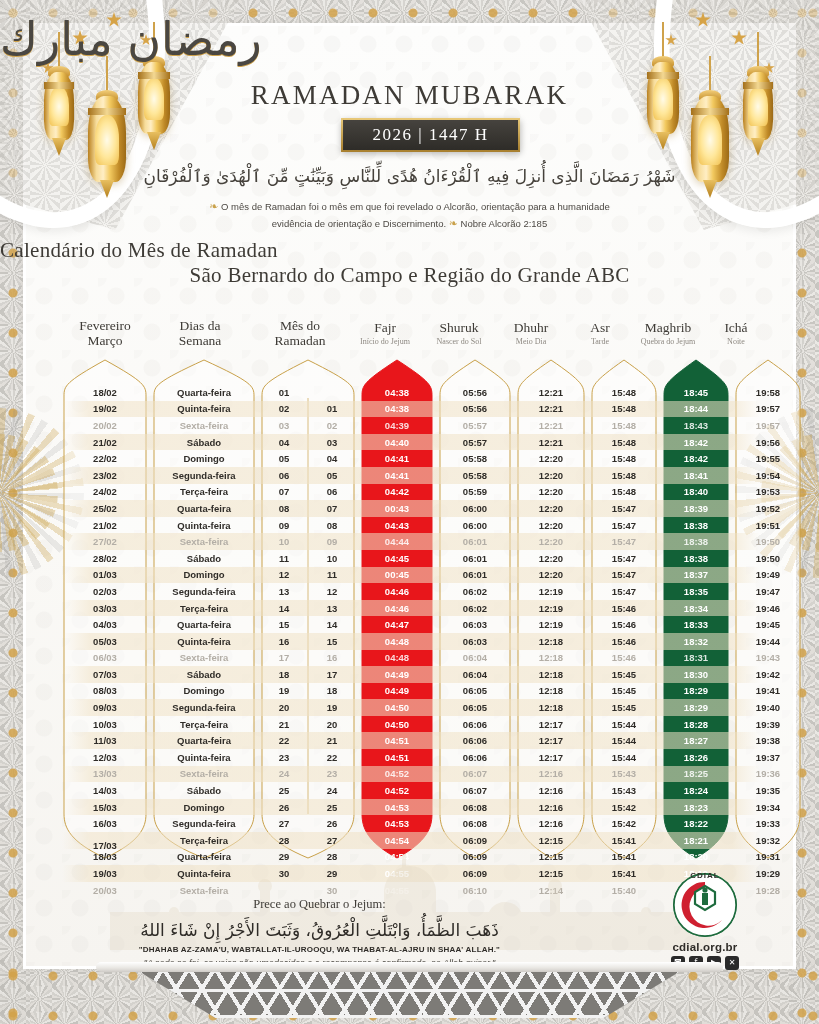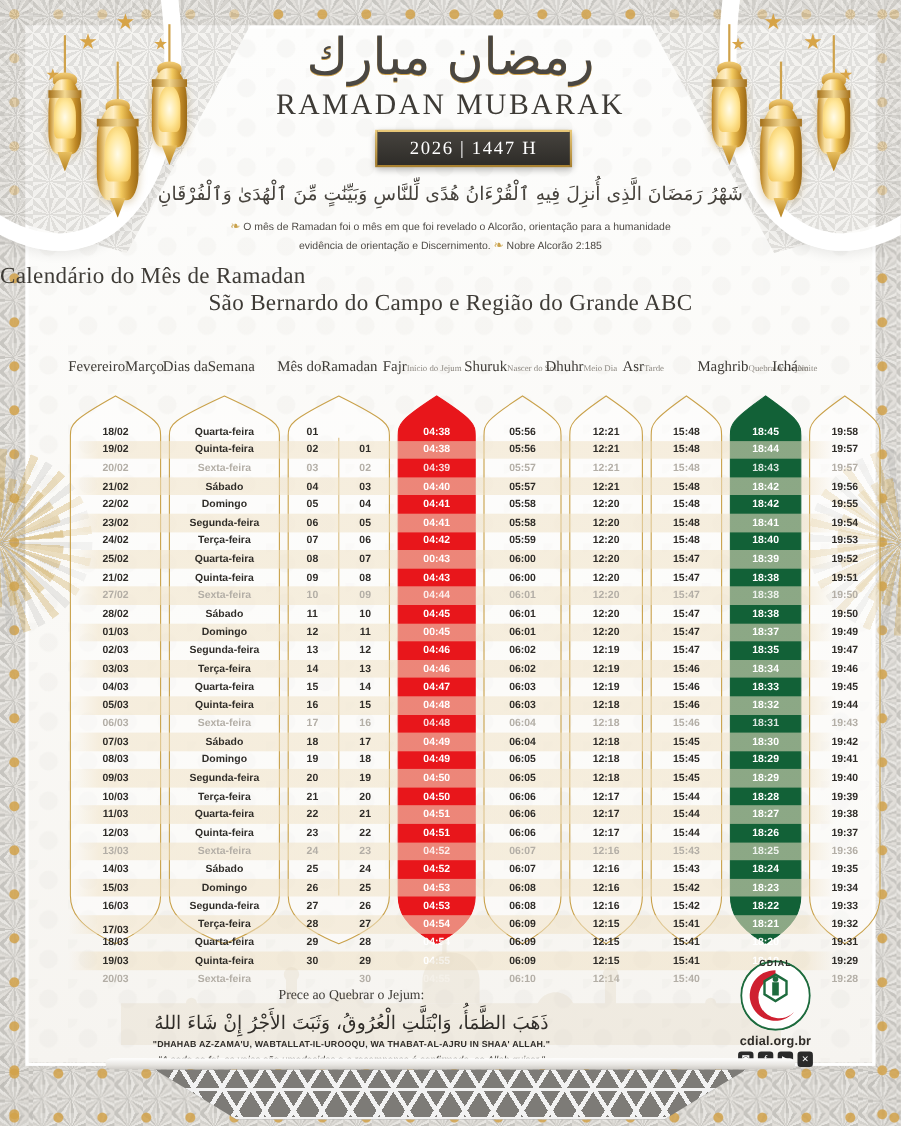--- a/index.html
+++ b/index.html
@@ -153,22 +153,22 @@
   }
   .lantern .base{
     position:absolute; left:50%; bottom:-16px; width:14px; height:18px;
     transform:translateX(-50%);
     background:linear-gradient(180deg,#e8bf60,#b4801f);
     clip-path:polygon(0 0,100% 0,50% 100%);
   }
 
   
   .calligraphy{
-    position:absolute; left:0; right:0; top:24px;
-    text-align:center; font-family:"DejaVu Sans", sans-serif;
+    position:absolute; left:0; right:0; top:12px;
+    text-align:left; font-family:"DejaVu Sans", sans-serif;
     font-size:46px; color:#4a4742; letter-spacing:1px;
     text-shadow:0 1px 0 #cfa24b;
     direction:rtl;
   }
   .ramadan-mubarak{
     position:absolute; left:0; right:0; top:80px;
     text-align:center;
     font-family:"Liberation Serif", serif;
     font-size:27px; font-weight:400; letter-spacing:2.2px;
     color:#3e3b36;
@@ -212,21 +212,21 @@
     font-size:21px; color:#3e3b36; letter-spacing:.3px;
   }
 
   
   #table-wrap{
     position:absolute; left:62px; top:306px; width:698px;
   }
   .thead{ display:flex; height:52px; }
   .th{
     flex:0 0 auto; text-align:center;
-    display:flex; justify-content:flex-start; align-items:center;
+    display:flex; flex-direction:column; justify-content:center; align-items:center;
     padding-top:2px;
   }
   .th .t1{
     font-family:"Liberation Serif", serif;
     font-size:13.5px; color:#3e3b36; line-height:1.12; white-space:nowrap;
   }
   .th .t2{
     font-family:"Liberation Serif", serif;
     font-size:8px; color:#8d8881; margin-top:2px; white-space:nowrap;
   }

